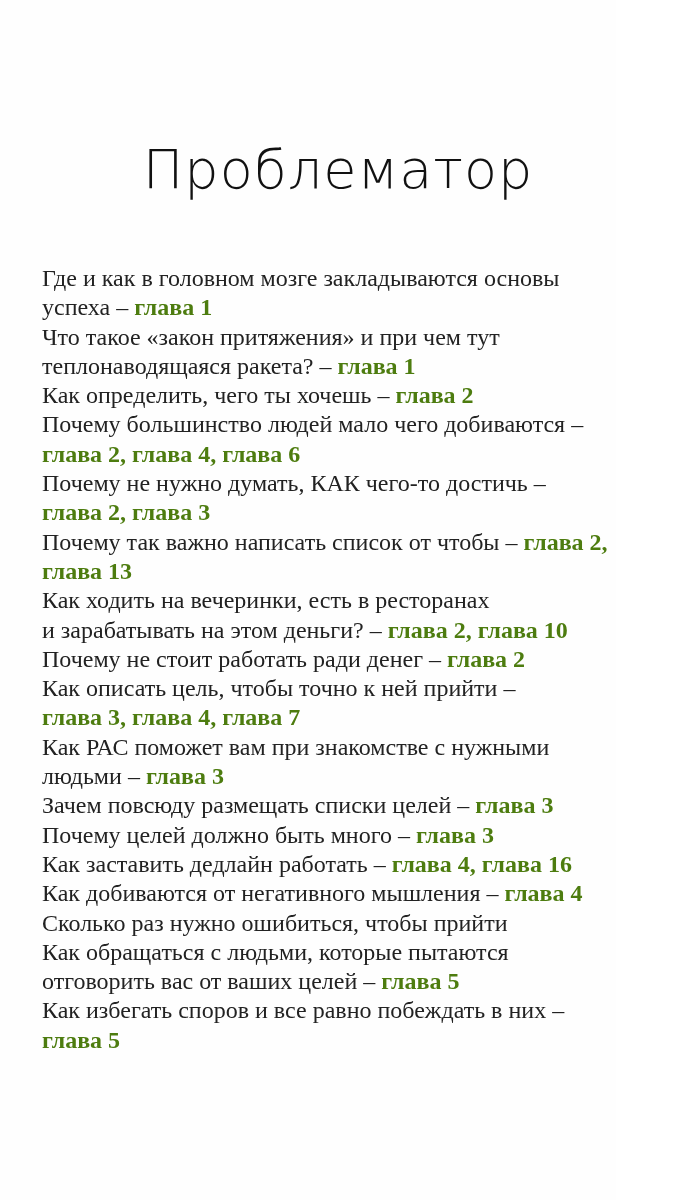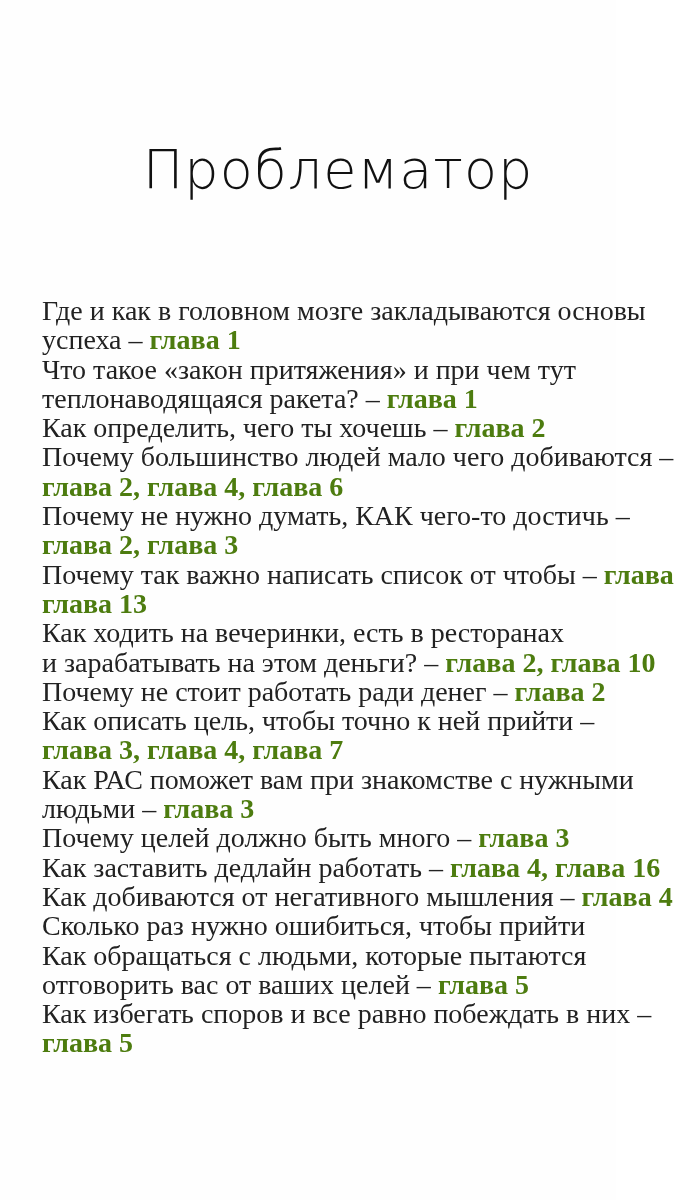--- a/index.html
+++ b/index.html
@@ -34,24 +34,23 @@
       letter-spacing: 1px;
       color: #111;
       -webkit-text-stroke: 0px;
     }
     .lines {
       position: absolute;
       left: 42px;
       top: 264px;
       width: 600px;
       font-family: "Liberation Serif", "DejaVu Serif", serif;
-      font-size: 28px;
+      font-size: 24px;
       line-height: 29.3px;
       color: #222;
-      margin-top: 32px;
     }
     .line {
       white-space: nowrap;
       height: 29.3px;
     }
     .line b {
       font-weight: bold;
       color: #4d7c0f;
     }
   </style>
@@ -73,20 +72,21 @@
     <div class="line"><span></span><b>глава 2, глава 3</b></div>
     <div class="line"><span>Почему так важно написать список от чтобы – </span><b>глава 2,</b></div>
     <div class="line"><span></span><b>глава 13</b></div>
     <div class="line"><span>Как ходить на вечеринки, есть в ресторанах</span><b></b></div>
     <div class="line"><span>и зарабатывать на этом деньги? – </span><b>глава 2, глава 10</b></div>
     <div class="line"><span>Почему не стоит работать ради денег – </span><b>глава 2</b></div>
     <div class="line"><span>Как описать цель, чтобы точно к ней прийти –</span><b></b></div>
     <div class="line"><span></span><b>глава 3, глава 4, глава 7</b></div>
     <div class="line"><span>Как РАС поможет вам при знакомстве с нужными</span><b></b></div>
     <div class="line"><span>людьми – </span><b>глава 3</b></div>
+    <div class="line"><span>Зачем повсюду размещать списки целей – </span><b>глава 3</b></div>
     <div class="line"><span>Почему целей должно быть много – </span><b>глава 3</b></div>
     <div class="line"><span>Как заставить дедлайн работать – </span><b>глава 4, глава 16</b></div>
     <div class="line"><span>Как добиваются от негативного мышления – </span><b>глава 4</b></div>
     <div class="line"><span>Сколько раз нужно ошибиться, чтобы прийти</span><b></b></div>
     <div class="line"><span>Как обращаться с людьми, которые пытаются</span><b></b></div>
     <div class="line"><span>отговорить вас от ваших целей – </span><b>глава 5</b></div>
     <div class="line"><span>Как избегать споров и все равно побеждать в них –</span><b></b></div>
     <div class="line"><span></span><b>глава 5</b></div>
   </div>
 </div>

